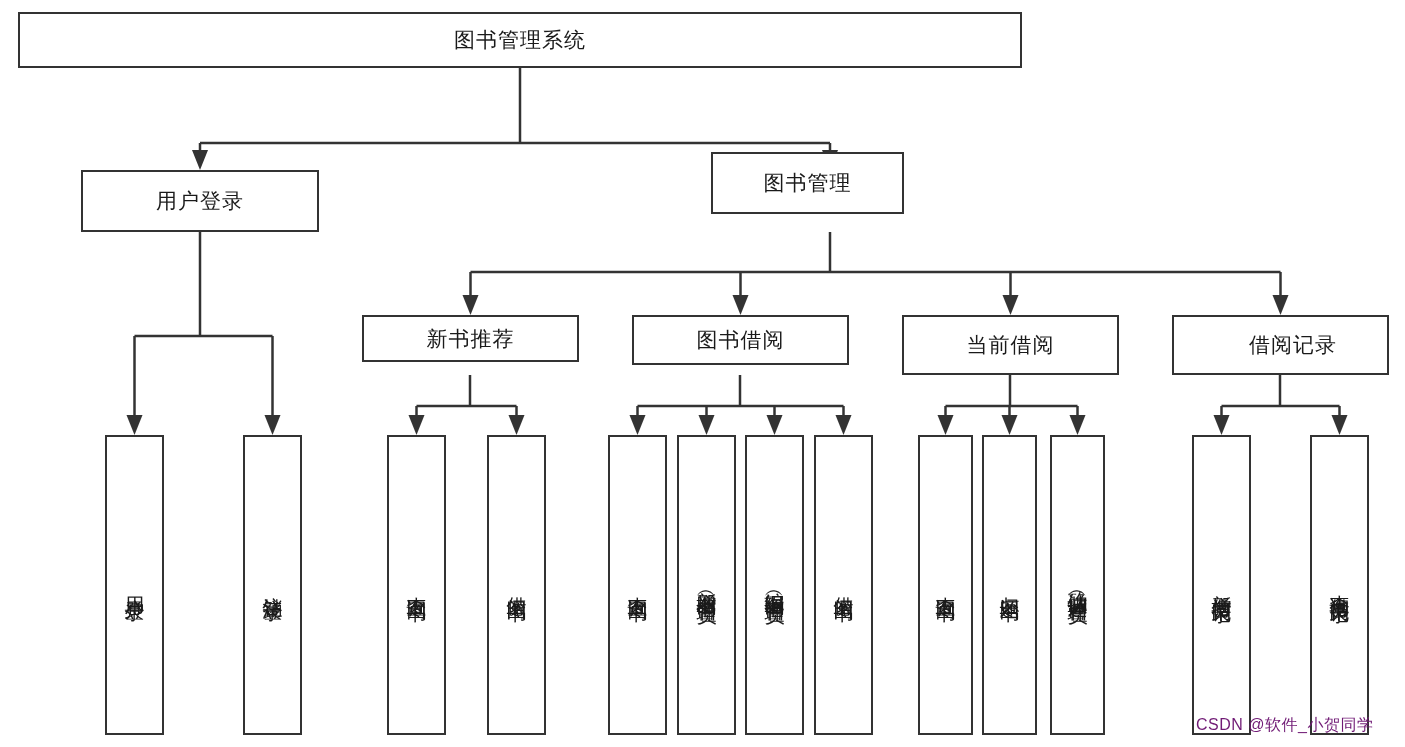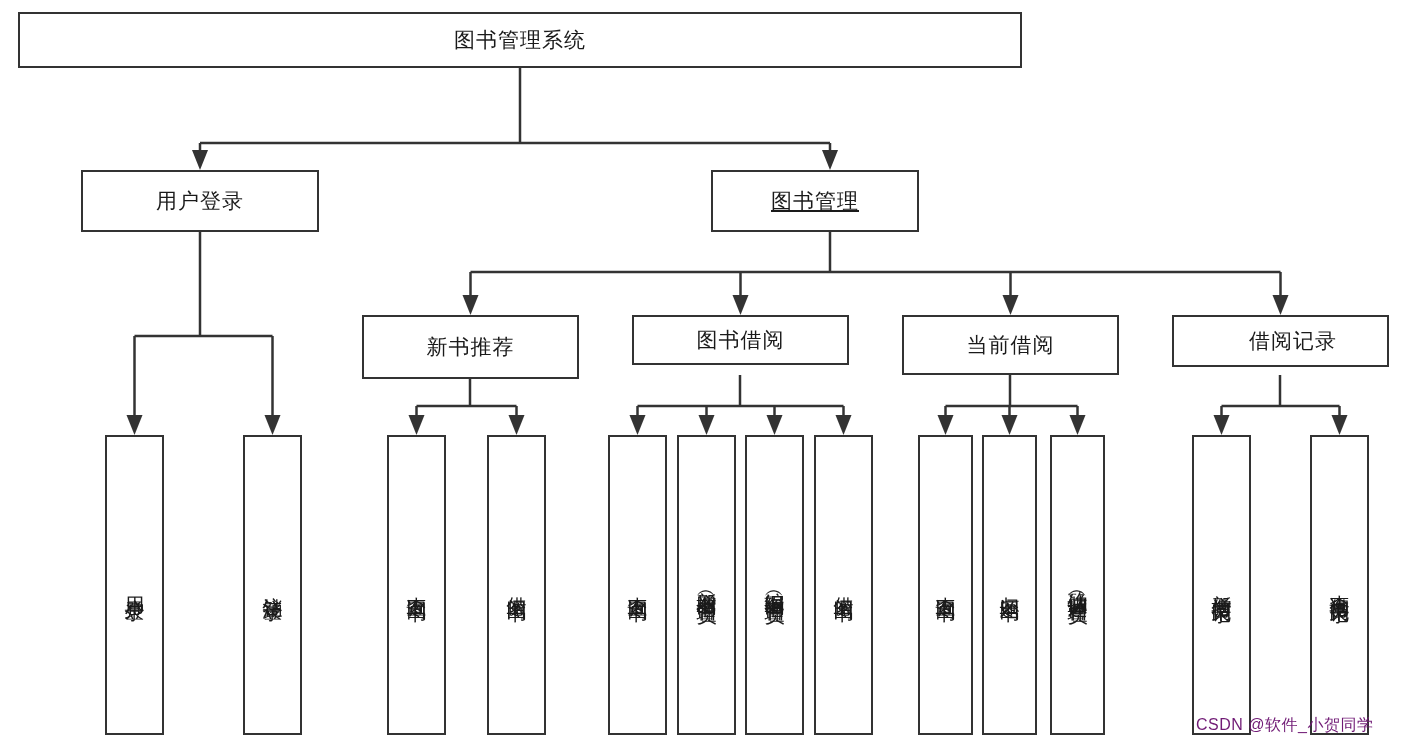--- a/index.html
+++ b/index.html
@@ -121,33 +121,33 @@
       <line x1="1339.5" y1="406" x2="1339.5" y2="417" stroke="#333333" stroke-width="2.5"></line>
       <polygon points="1331.5,415 1347.5,415 1339.5,435" fill="#333333"></polygon>
     </svg>
   <div id="node-layer">
       <div class="node horizontal" style="left: 18px; top: 12px; width: 1004px; height: 56px; border-color: rgb(51, 51, 51);">
         <span class="label">图书管理系统</span>
       </div>
       <div class="node horizontal" style="left: 81px; top: 170px; width: 238px; height: 62px; border-color: rgb(51, 51, 51);">
         <span class="label">用户登录</span>
       </div>
-      <div class="node horizontal" style="left: 711px; top: 170px; width: 208px; height: 62px; border-color: rgb(51, 51, 51); text-decoration: underline;">
+      <div class="node horizontal" style="left: 711px; top: 152px; width: 193px; height: 62px; border-color: rgb(51, 51, 51);">
         <span class="label">图书管理</span>
       </div>
-      <div class="node horizontal" style="left: 362px; top: 315px; width: 217px; height: 64px; border-color: rgb(51, 51, 51);">
+      <div class="node horizontal" style="left: 362px; top: 315px; width: 217px; height: 47px; border-color: rgb(51, 51, 51);">
         <span class="label">新书推荐</span>
       </div>
       <div class="node horizontal" style="left: 632px; top: 315px; width: 217px; height: 50px; border-color: rgb(51, 51, 51);">
         <span class="label">图书借阅</span>
       </div>
       <div class="node horizontal" style="left: 902px; top: 315px; width: 217px; height: 60px; border-color: rgb(51, 51, 51);">
         <span class="label">当前借阅</span>
       </div>
-      <div class="node horizontal" style="left: 1172px; top: 315px; width: 217px; height: 52px; border-color: rgb(51, 51, 51); padding-left: 25px;">
+      <div class="node horizontal" style="left: 1172px; top: 315px; width: 217px; height: 60px; border-color: rgb(51, 51, 51); padding-left: 25px;">
         <span class="label">借阅记录</span>
       </div>
       <div class="node vertical" style="left: 105px; top: 435px; width: 59px; height: 300px; border-color: rgb(51, 51, 51);">
         <span class="label">用户登录</span>
       </div>
       <div class="node vertical" style="left: 243px; top: 435px; width: 59px; height: 300px; border-color: rgb(51, 51, 51);">
         <span class="label">注销登录</span>
       </div>
       <div class="node vertical" style="left: 387px; top: 435px; width: 59px; height: 300px; border-color: rgb(51, 51, 51);">
         <span class="label">查询图书</span>

